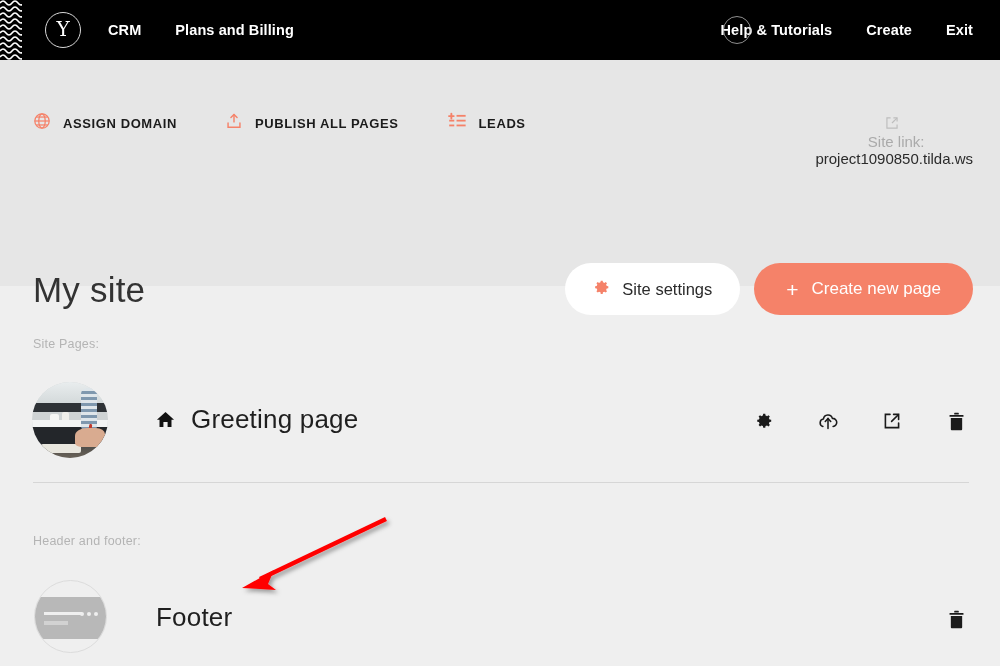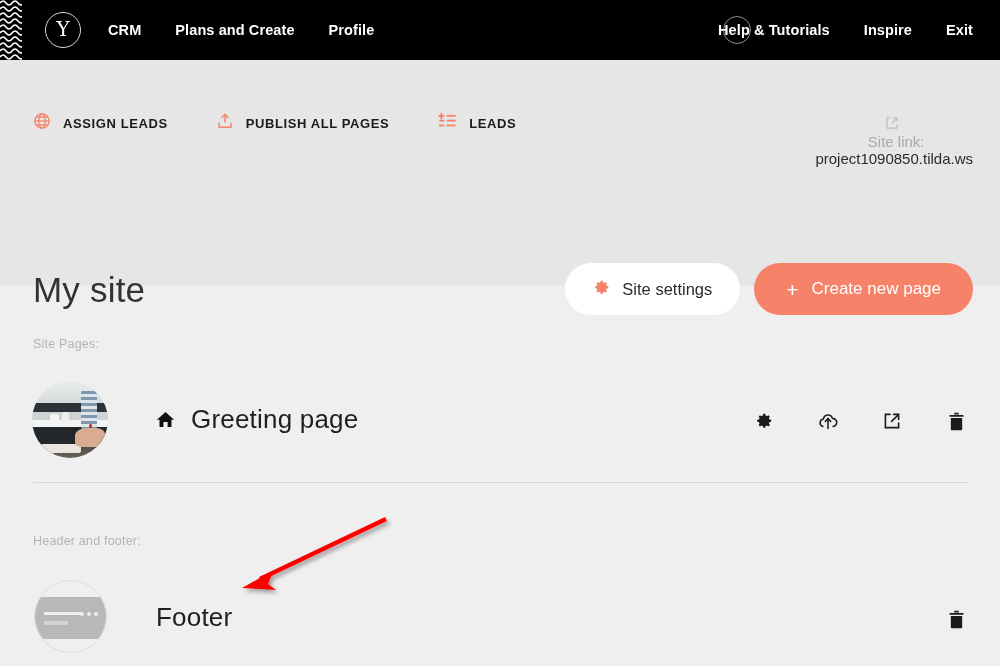--- a/index.html
+++ b/index.html
@@ -167,48 +167,47 @@
       </g>
     </svg>
   </div>
 
   <div class="logo">
     <span>Υ</span>
   </div>
 
   <div class="navleft">
     <div class="navitem">CRM</div>
-    <div class="navitem">Plans and Create</div>
-    <div class="navitem">Profile</div>
+    <div class="navitem">Plans and Billing</div>
   </div>
 
   <div class="navright">
     <div class="navitem">Help &amp; Tutorials</div>
-    <div class="navitem">Inspire</div>
+    <div class="navitem">Create</div>
     <div class="navitem">Exit</div>
   </div>
 
   <div class="cursor-ring"></div>
 </div>
 
 <div class="headblock">
 
   <div class="toolbar">
 
     <div class="tool">
       <span>
         <svg width="18" height="18" viewBox="0 0 20 20" fill="none" stroke="#f58269" stroke-width="1.4">
           <circle cx="10" cy="10" r="8"></circle>
           <ellipse cx="10" cy="10" rx="3.6" ry="8"></ellipse>
           <line x1="2" y1="10" x2="18" y2="10"></line>
           <line x1="3.4" y1="5.6" x2="16.6" y2="5.6"></line>
           <line x1="3.4" y1="14.4" x2="16.6" y2="14.4"></line>
         </svg>
       </span>
-      <span class="tlabel">ASSIGN LEADS</span>
+      <span class="tlabel">ASSIGN DOMAIN</span>
     </div>
 
     <div class="tool">
       <span>
         <svg width="18" height="18" viewBox="0 0 20 20" fill="none" stroke="#f58269" stroke-width="1.6" stroke-linecap="round">
           <path d="M10 11 L10 3"></path>
           <path d="M6.6 6.2 L10 2.8 L13.4 6.2"></path>
           <path d="M3.4 12.2 L3.4 17 L16.6 17 L16.6 12.2"></path>
         </svg>
       </span>

